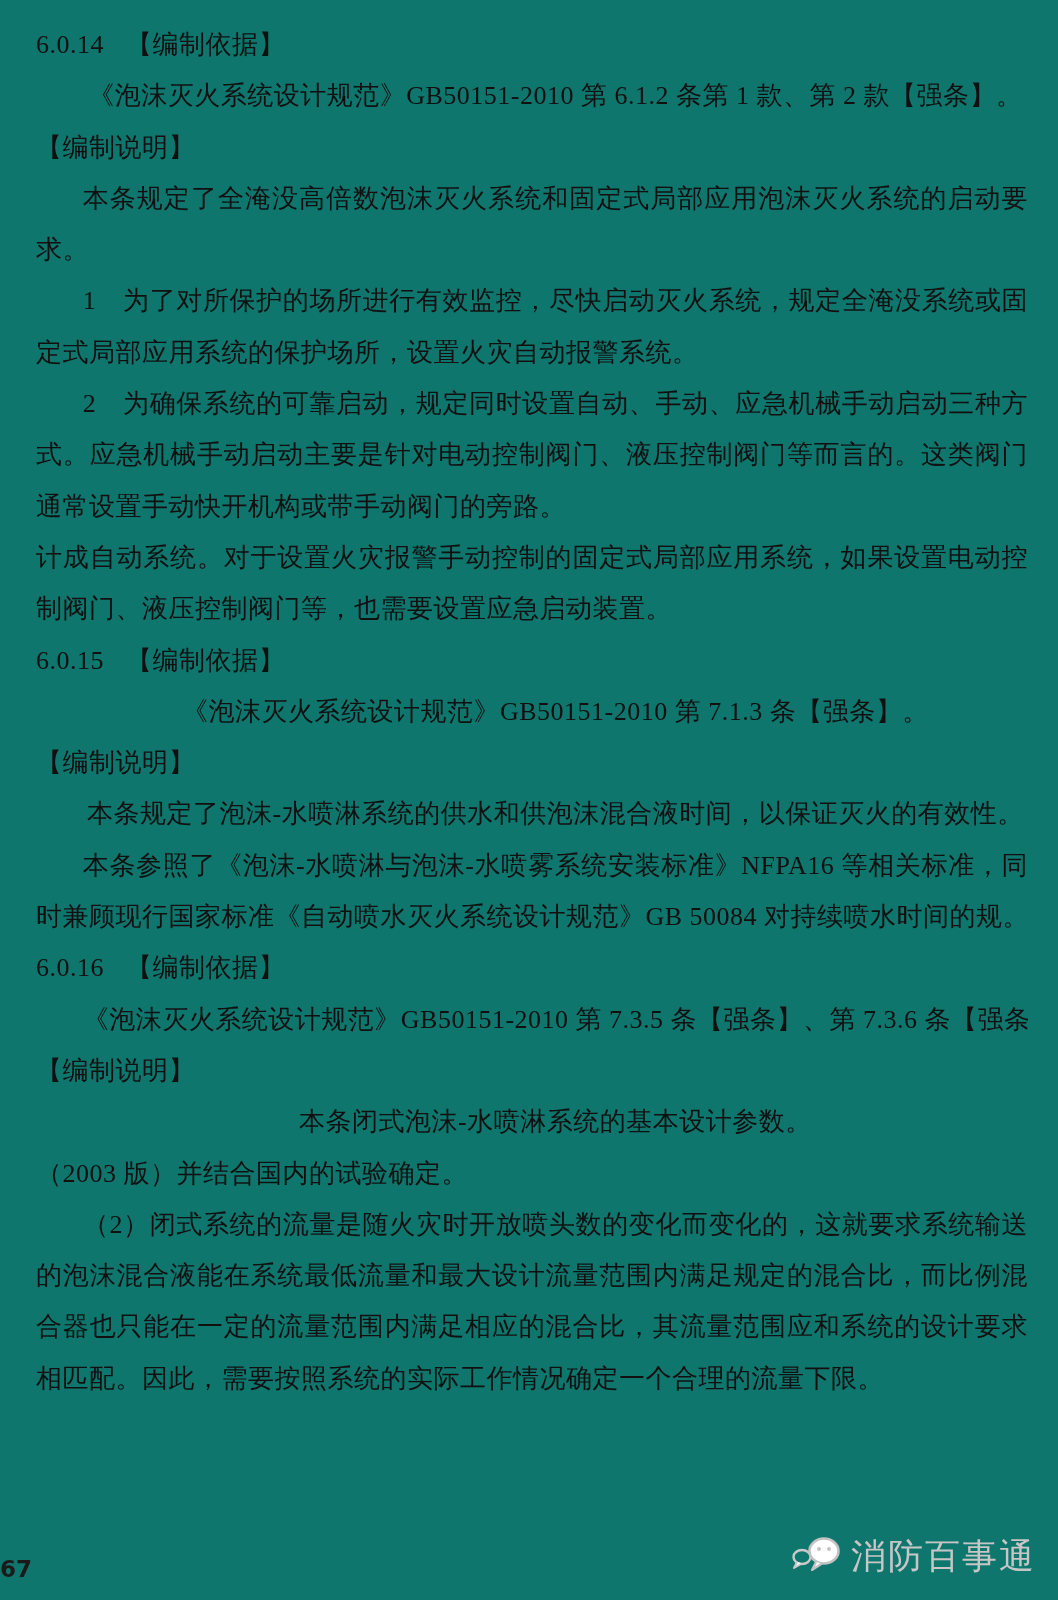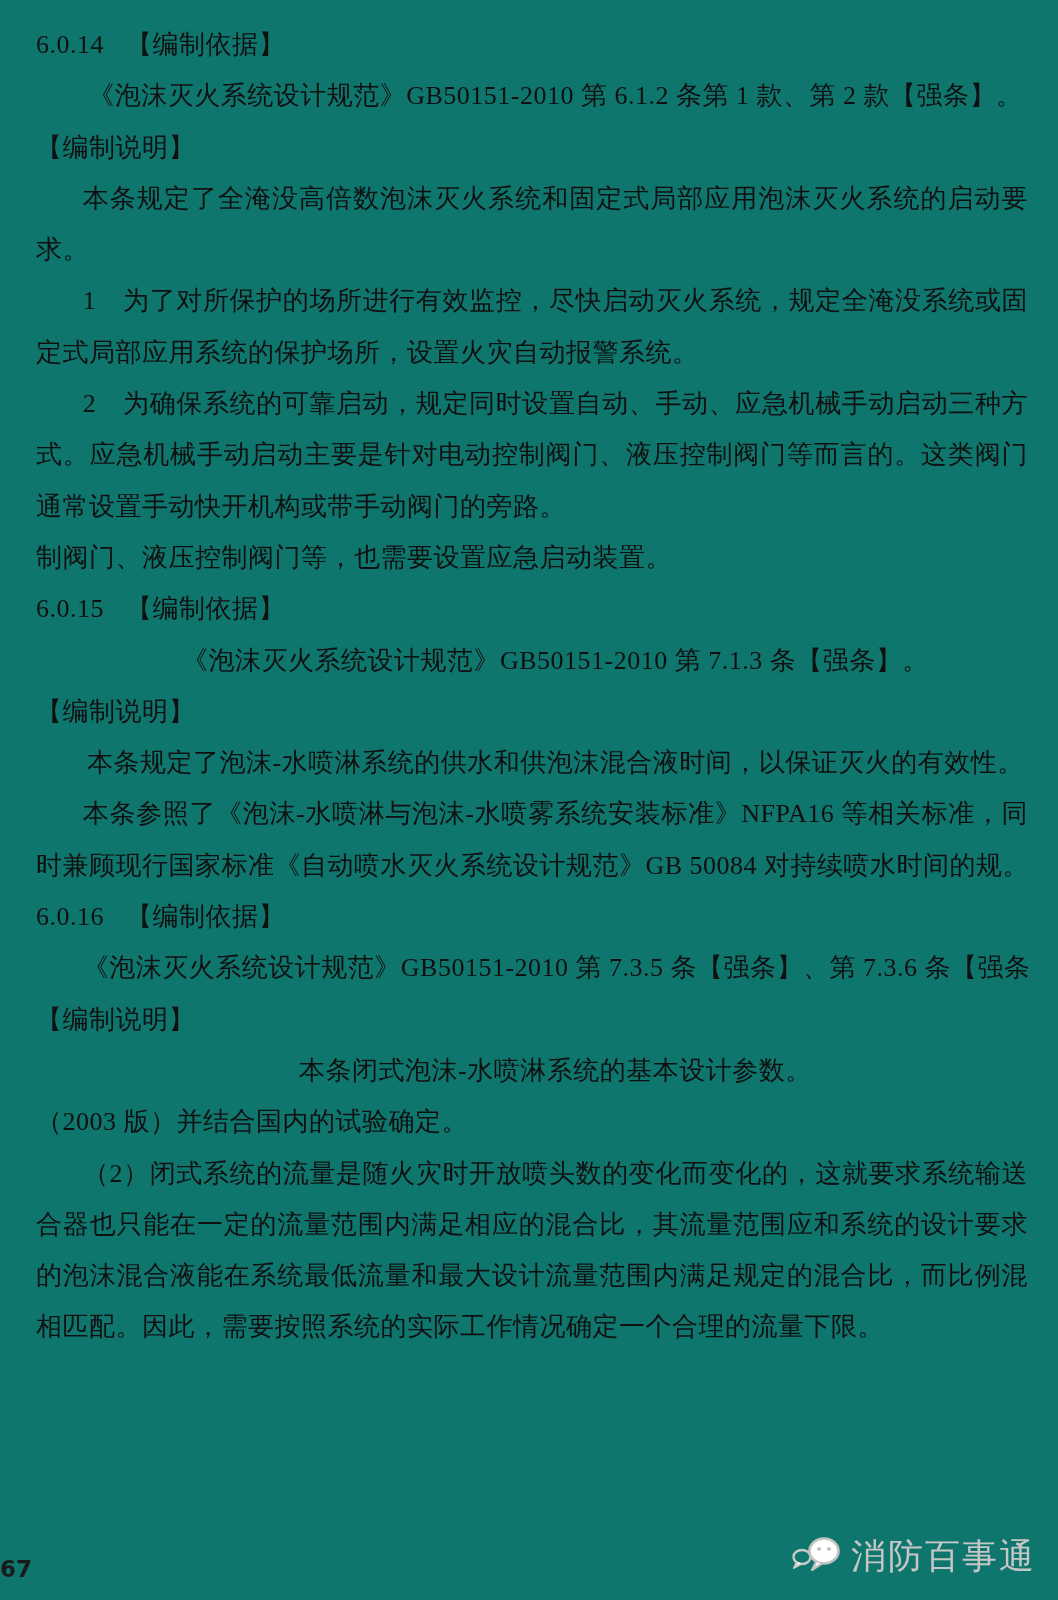--- a/index.html
+++ b/index.html
@@ -72,35 +72,36 @@
       <div class="line heading"><span class="hnum">6.0.14</span><span class="hlabel">【编制依据】</span></div>
       <div class="line body indent">《泡沫灭火系统设计规范》GB50151-2010 第 6.1.2 条第 1 款、第 2 款【强条】。</div>
       <div class="line label">【编制说明】</div>
       <div class="line body indent just">本条规定了全淹没高倍数泡沫灭火系统和固定式局部应用泡沫灭火系统的启动要</div>
       <div class="line body">求。</div>
       <div class="line body indent just">1　为了对所保护的场所进行有效监控，尽快启动灭火系统，规定全淹没系统或固</div>
       <div class="line body">定式局部应用系统的保护场所，设置火灾自动报警系统。</div>
       <div class="line body indent just">2　为确保系统的可靠启动，规定同时设置自动、手动、应急机械手动启动三种方</div>
       <div class="line body just">式。应急机械手动启动主要是针对电动控制阀门、液压控制阀门等而言的。这类阀门</div>
       <div class="line body">通常设置手动快开机构或带手动阀门的旁路。</div>
+      <div class="line body just">计成自动系统。对于设置火灾报警手动控制的固定式局部应用系统，如果设置电动控</div>
       <div class="line body">制阀门、液压控制阀门等，也需要设置应急启动装置。</div>
       <div class="line heading"><span class="hnum">6.0.15</span><span class="hlabel">【编制依据】</span></div>
       <div class="line body indent">《泡沫灭火系统设计规范》GB50151-2010 第 7.1.3 条【强条】。</div>
       <div class="line label">【编制说明】</div>
       <div class="line body indent">本条规定了泡沫-水喷淋系统的供水和供泡沫混合液时间，以保证灭火的有效性。</div>
       <div class="line body indent just">本条参照了《泡沫-水喷淋与泡沫-水喷雾系统安装标准》NFPA16 等相关标准，同</div>
       <div class="line body">时兼顾现行国家标准《自动喷水灭火系统设计规范》GB 50084 对持续喷水时间的规。</div>
       <div class="line heading"><span class="hnum">6.0.16</span><span class="hlabel">【编制依据】</span></div>
       <div class="line body indent">《泡沫灭火系统设计规范》GB50151-2010 第 7.3.5 条【强条】、第 7.3.6 条【强条】。</div>
       <div class="line label">【编制说明】</div>
       <div class="line body indent">本条闭式泡沫-水喷淋系统的基本设计参数。</div>
       <div class="line body">（2003 版）并结合国内的试验确定。</div>
       <div class="line body indent just">（2）闭式系统的流量是随火灾时开放喷头数的变化而变化的，这就要求系统输送</div>
+      <div class="line body just">的泡沫混合液能在系统最低流量和最大设计流量范围内满足规定的混合比，而比例混</div>
       <div class="line body just">合器也只能在一定的流量范围内满足相应的混合比，其流量范围应和系统的设计要求</div>
-      <div class="line body just">的泡沫混合液能在系统最低流量和最大设计流量范围内满足规定的混合比，而比例混</div>
       <div class="line body">相匹配。因此，需要按照系统的实际工作情况确定一个合理的流量下限。</div>
     </div>
 
   <div class="footer-pageno">67</div>
 
   <div class="watermark">
     <span class="wm-icon">
       <svg width="56" height="44" viewBox="0 0 56 44" xmlns="http://www.w3.org/2000/svg">
 
         <ellipse cx="11" cy="25" rx="8.5" ry="7" fill="none" stroke="#c9c9c9" stroke-width="2.4"></ellipse>

